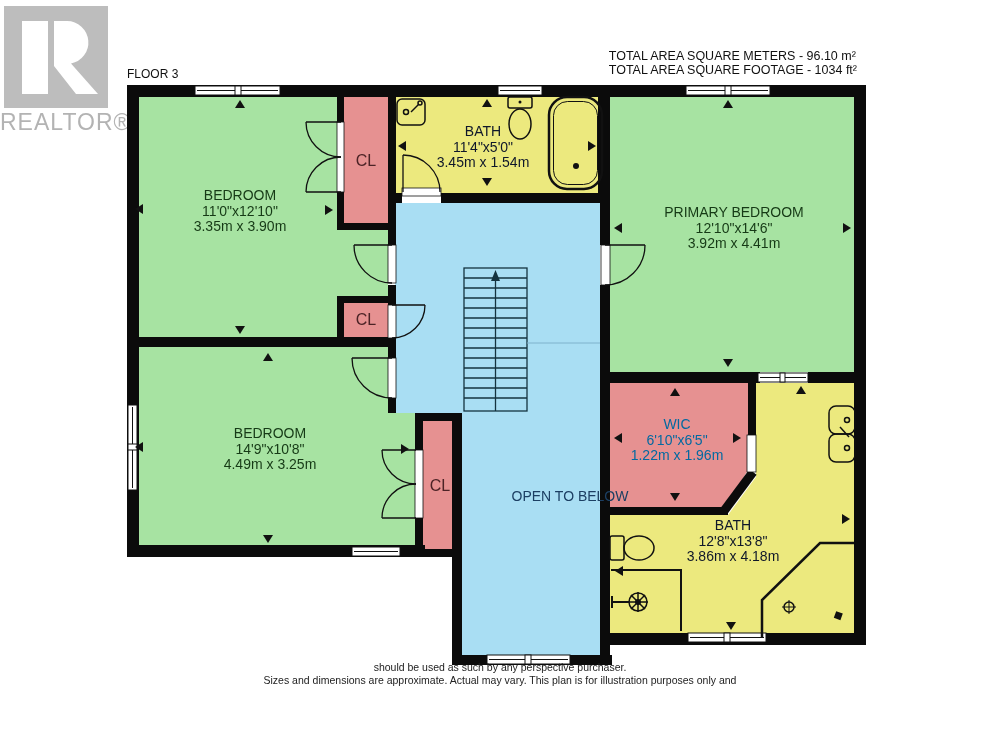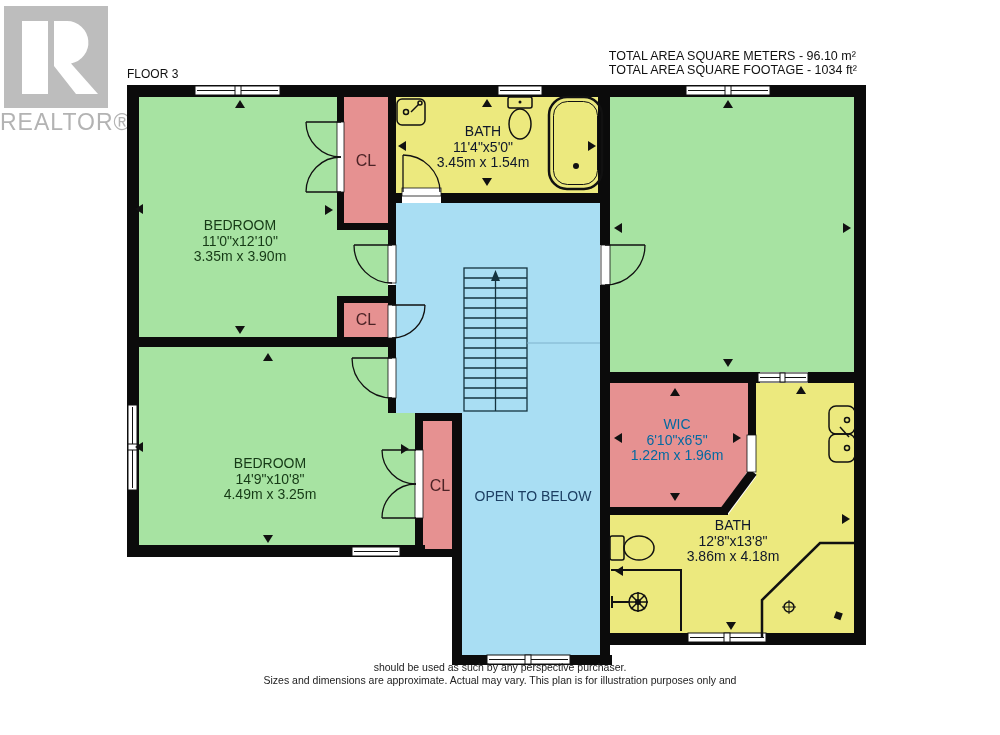--- a/index.html
+++ b/index.html
@@ -9,24 +9,24 @@
   .abs{position:absolute;}
   
   #logo-box{left:4px;top:6px;width:104px;height:102px;background:#bdbdbd;}
   #logo-word{left:0px;top:109px;width:120px;text-align:center;color:#b3b3b3;
              font-size:23px;letter-spacing:1px;font-weight:400;}
   
   #floor-label{left:127px;top:67px;font-size:12px;color:#111;}
   #area-box{right:143px;top:49px;text-align:left;color:#111;font-size:12.5px;line-height:14px;}
   
   .room-label{transform:translate(-50%,-50%);text-align:center;font-size:14px;line-height:15.5px;white-space:nowrap;}
-  .green-text{color:#163a16;margin-top:30px;}
+  .green-text{color:#163a16;}
   .yellow-text{color:#0f172a;}
   .pink-text{color:#0369a1;}
-  .blue-text{color:#1c3f63;}
+  .blue-text{color:#1c3f63;margin-left:37px;}
   .cl-label{transform:translate(-50%,-50%);font-size:16px;color:#4c2326;}
   
   #disclaimer{left:150px;top:661px;width:700px;text-align:center;font-size:10.5px;
               line-height:13px;color:#222;}
 </style>
 </head>
 <body>
 
 <div id="stage">
 
@@ -282,20 +282,25 @@
   <div class="abs room-label green-text" style="left:240px;top:211px">
     <div>BEDROOM</div>
     <div>11'0"x12'10"</div>
     <div>3.35m x 3.90m</div>
   </div>
   <div class="abs room-label yellow-text" style="left:483px;top:147px">
     <div>BATH</div>
     <div>11'4"x5'0"</div>
     <div>3.45m x 1.54m</div>
   </div>
+  <div class="abs room-label green-text" style="left:734px;top:228px">
+    <div>PRIMARY BEDROOM</div>
+    <div>12'10"x14'6"</div>
+    <div>3.92m x 4.41m</div>
+  </div>
   <div class="abs room-label green-text" style="left:270px;top:449px">
     <div>BEDROOM</div>
     <div>14'9"x10'8"</div>
     <div>4.49m x 3.25m</div>
   </div>
   <div class="abs room-label pink-text" style="left:677px;top:440px">
     <div>WIC</div>
     <div>6'10"x6'5"</div>
     <div>1.22m x 1.96m</div>
   </div>

